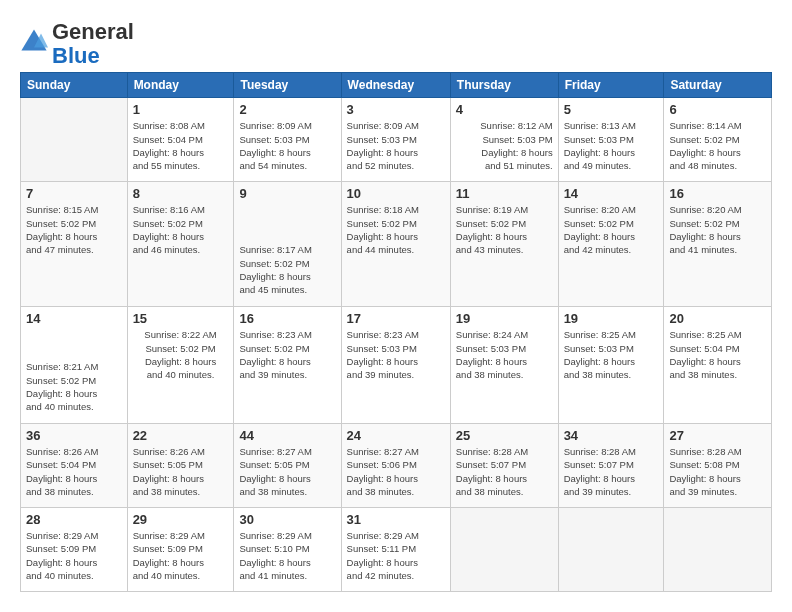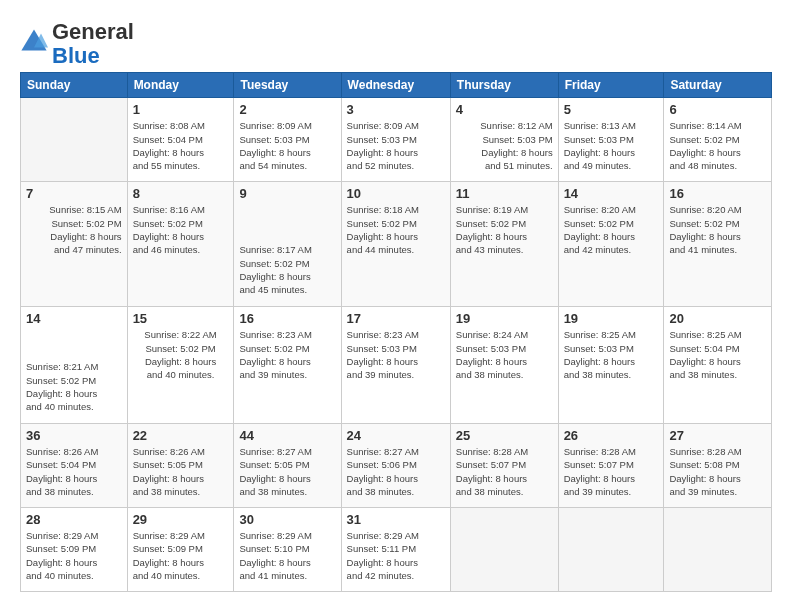--- a/index.html
+++ b/index.html
@@ -170,21 +170,21 @@
             <span class="day-num">6</span>
             <div class="day-info" style="white-space: pre-line;">Sunrise: 8:14 AM
 Sunset: 5:02 PM
 Daylight: 8 hours
 and 48 minutes.</div>
           </td>
         </tr>
         <tr class="row-shade">
           <td>
             <span class="day-num">7</span>
-            <div class="day-info" style="white-space: pre-line; text-align: right;">Sunrise: 8:15 AM
+            <div class="day-info" style="white-space: pre-line;">Sunrise: 8:15 AM
 Sunset: 5:02 PM
 Daylight: 8 hours
 and 47 minutes.</div>
           </td>
           <td>
             <span class="day-num">8</span>
             <div class="day-info" style="white-space: pre-line;">Sunrise: 8:16 AM
 Sunset: 5:02 PM
 Daylight: 8 hours
 and 46 minutes.</div>
@@ -306,21 +306,21 @@
 and 38 minutes.</div>
           </td>
           <td>
             <span class="day-num">25</span>
             <div class="day-info" style="white-space: pre-line;">Sunrise: 8:28 AM
 Sunset: 5:07 PM
 Daylight: 8 hours
 and 38 minutes.</div>
           </td>
           <td>
-            <span class="day-num">26</span>
+            <span class="day-num">34</span>
             <div class="day-info" style="white-space: pre-line;">Sunrise: 8:28 AM
 Sunset: 5:07 PM
 Daylight: 8 hours
 and 39 minutes.</div>
           </td>
           <td>
             <span class="day-num">27</span>
             <div class="day-info" style="white-space: pre-line;">Sunrise: 8:28 AM
 Sunset: 5:08 PM
 Daylight: 8 hours

